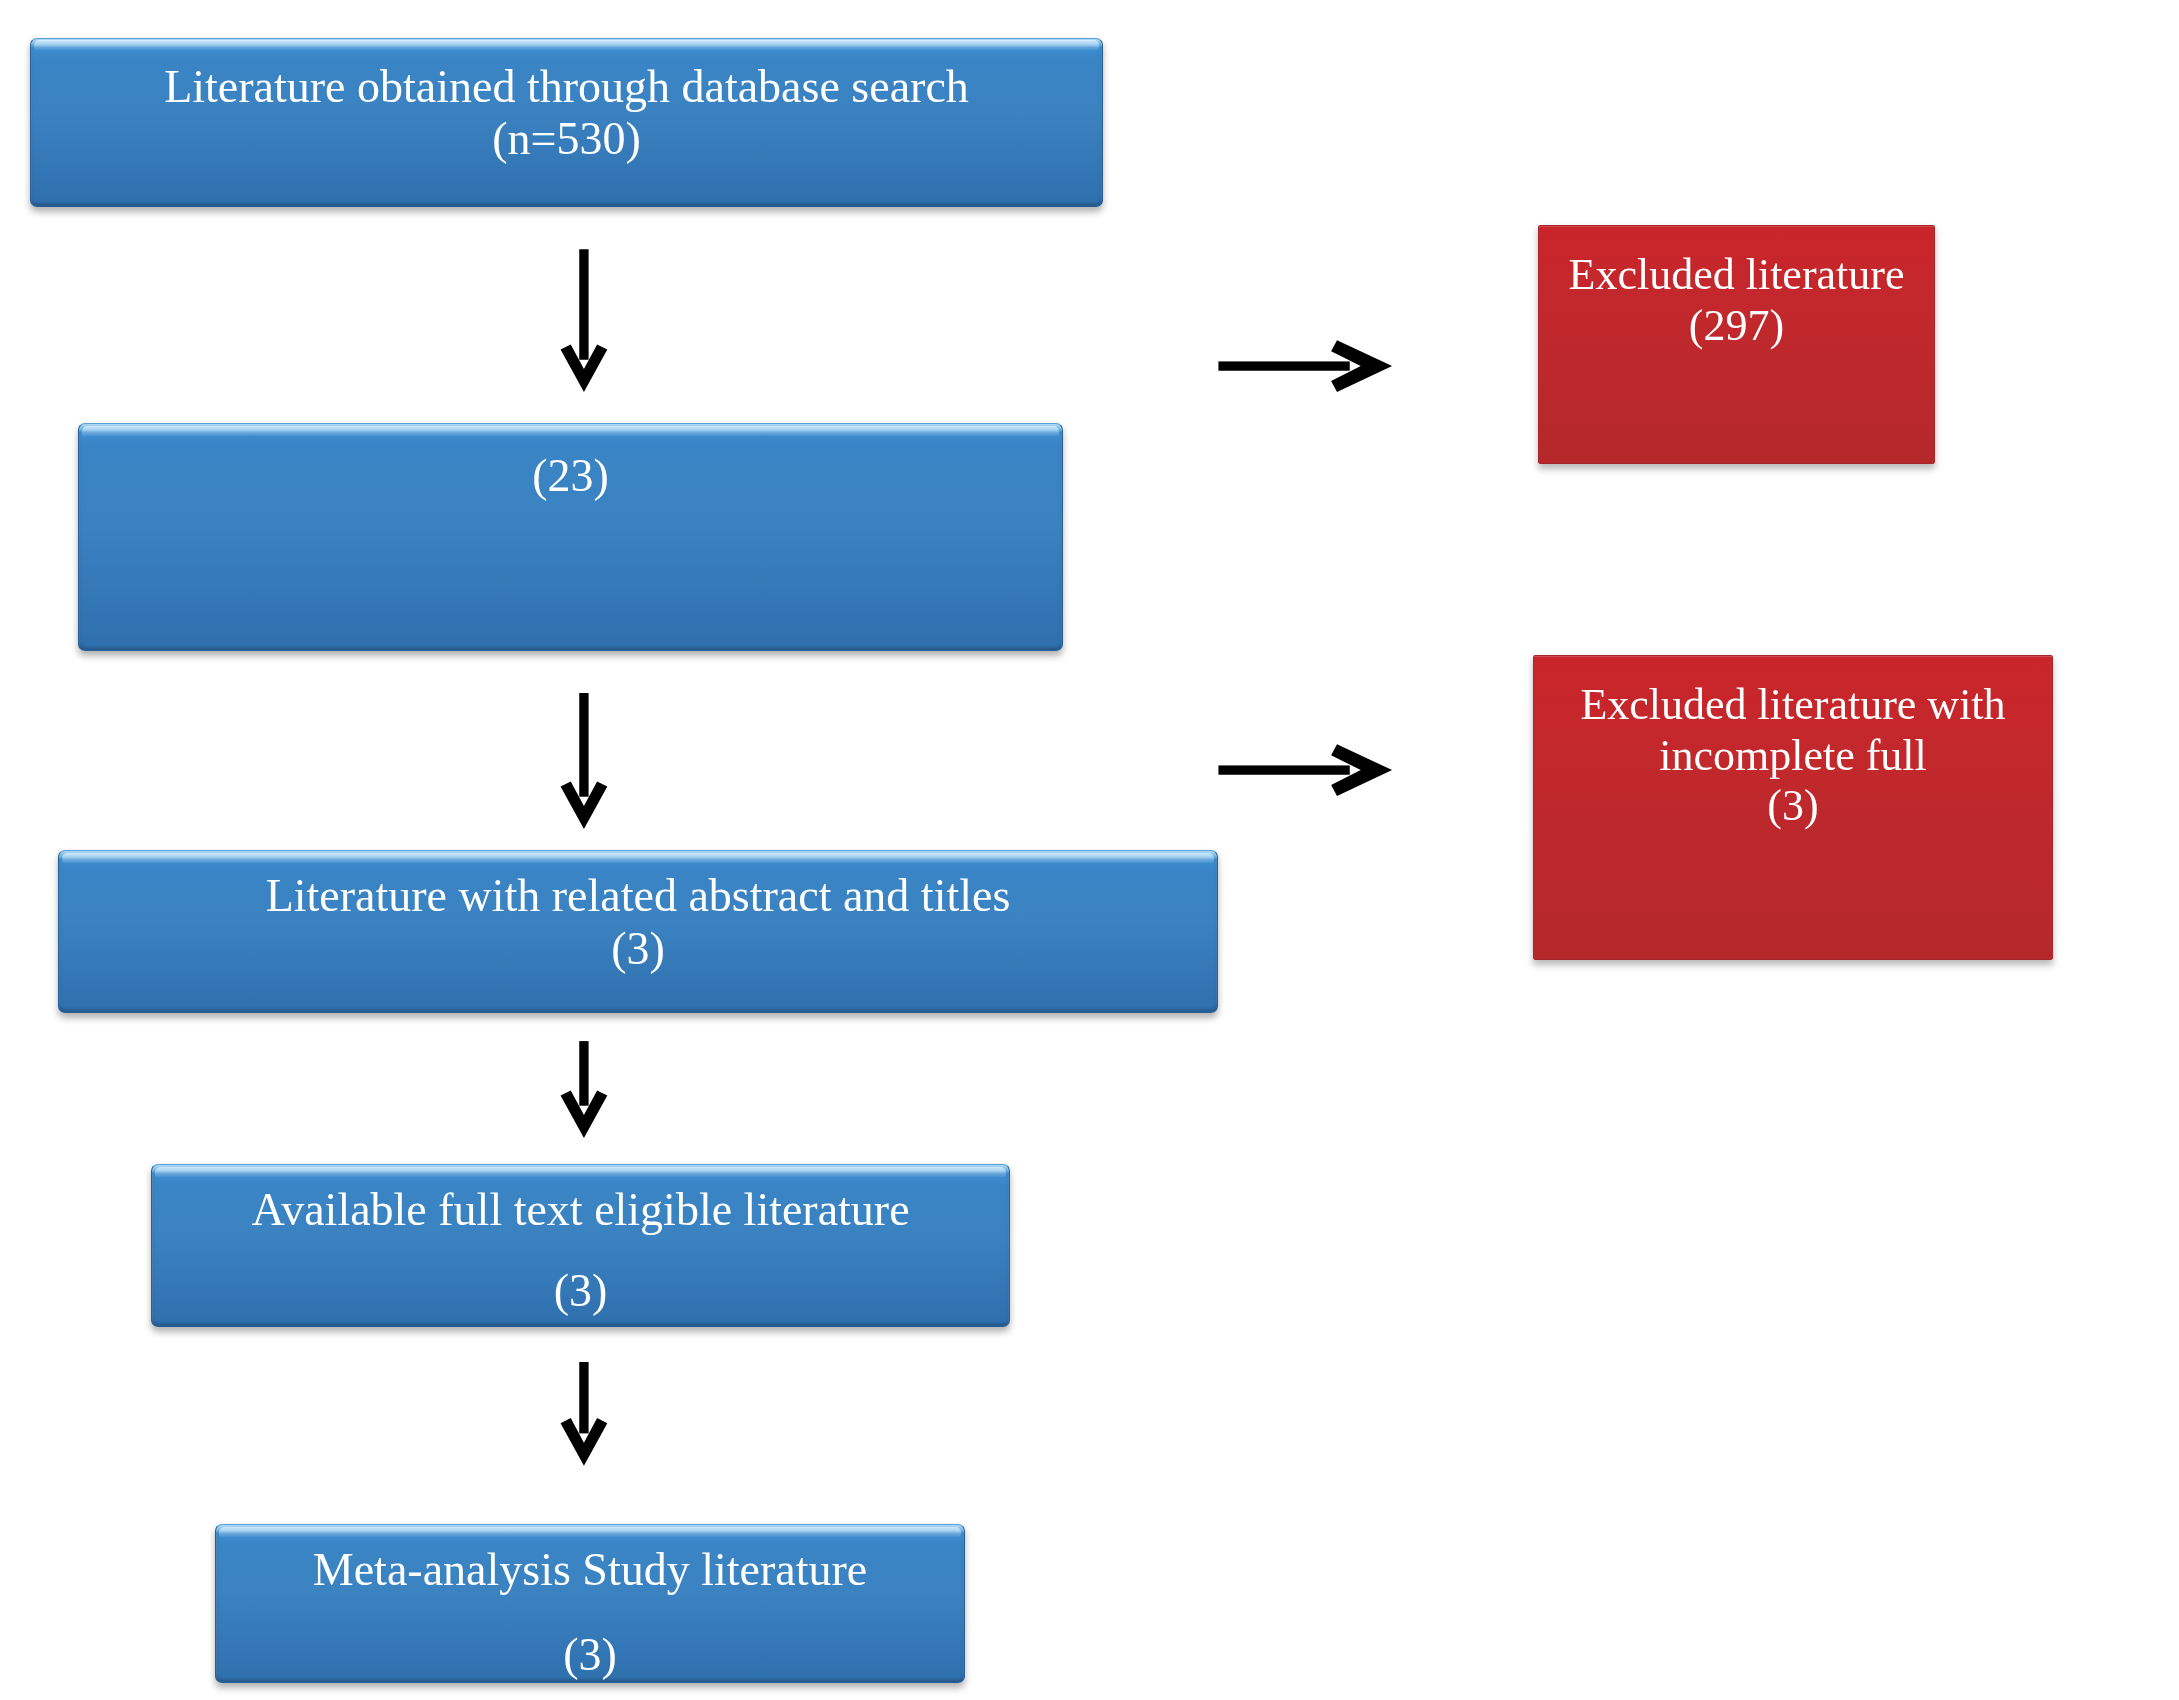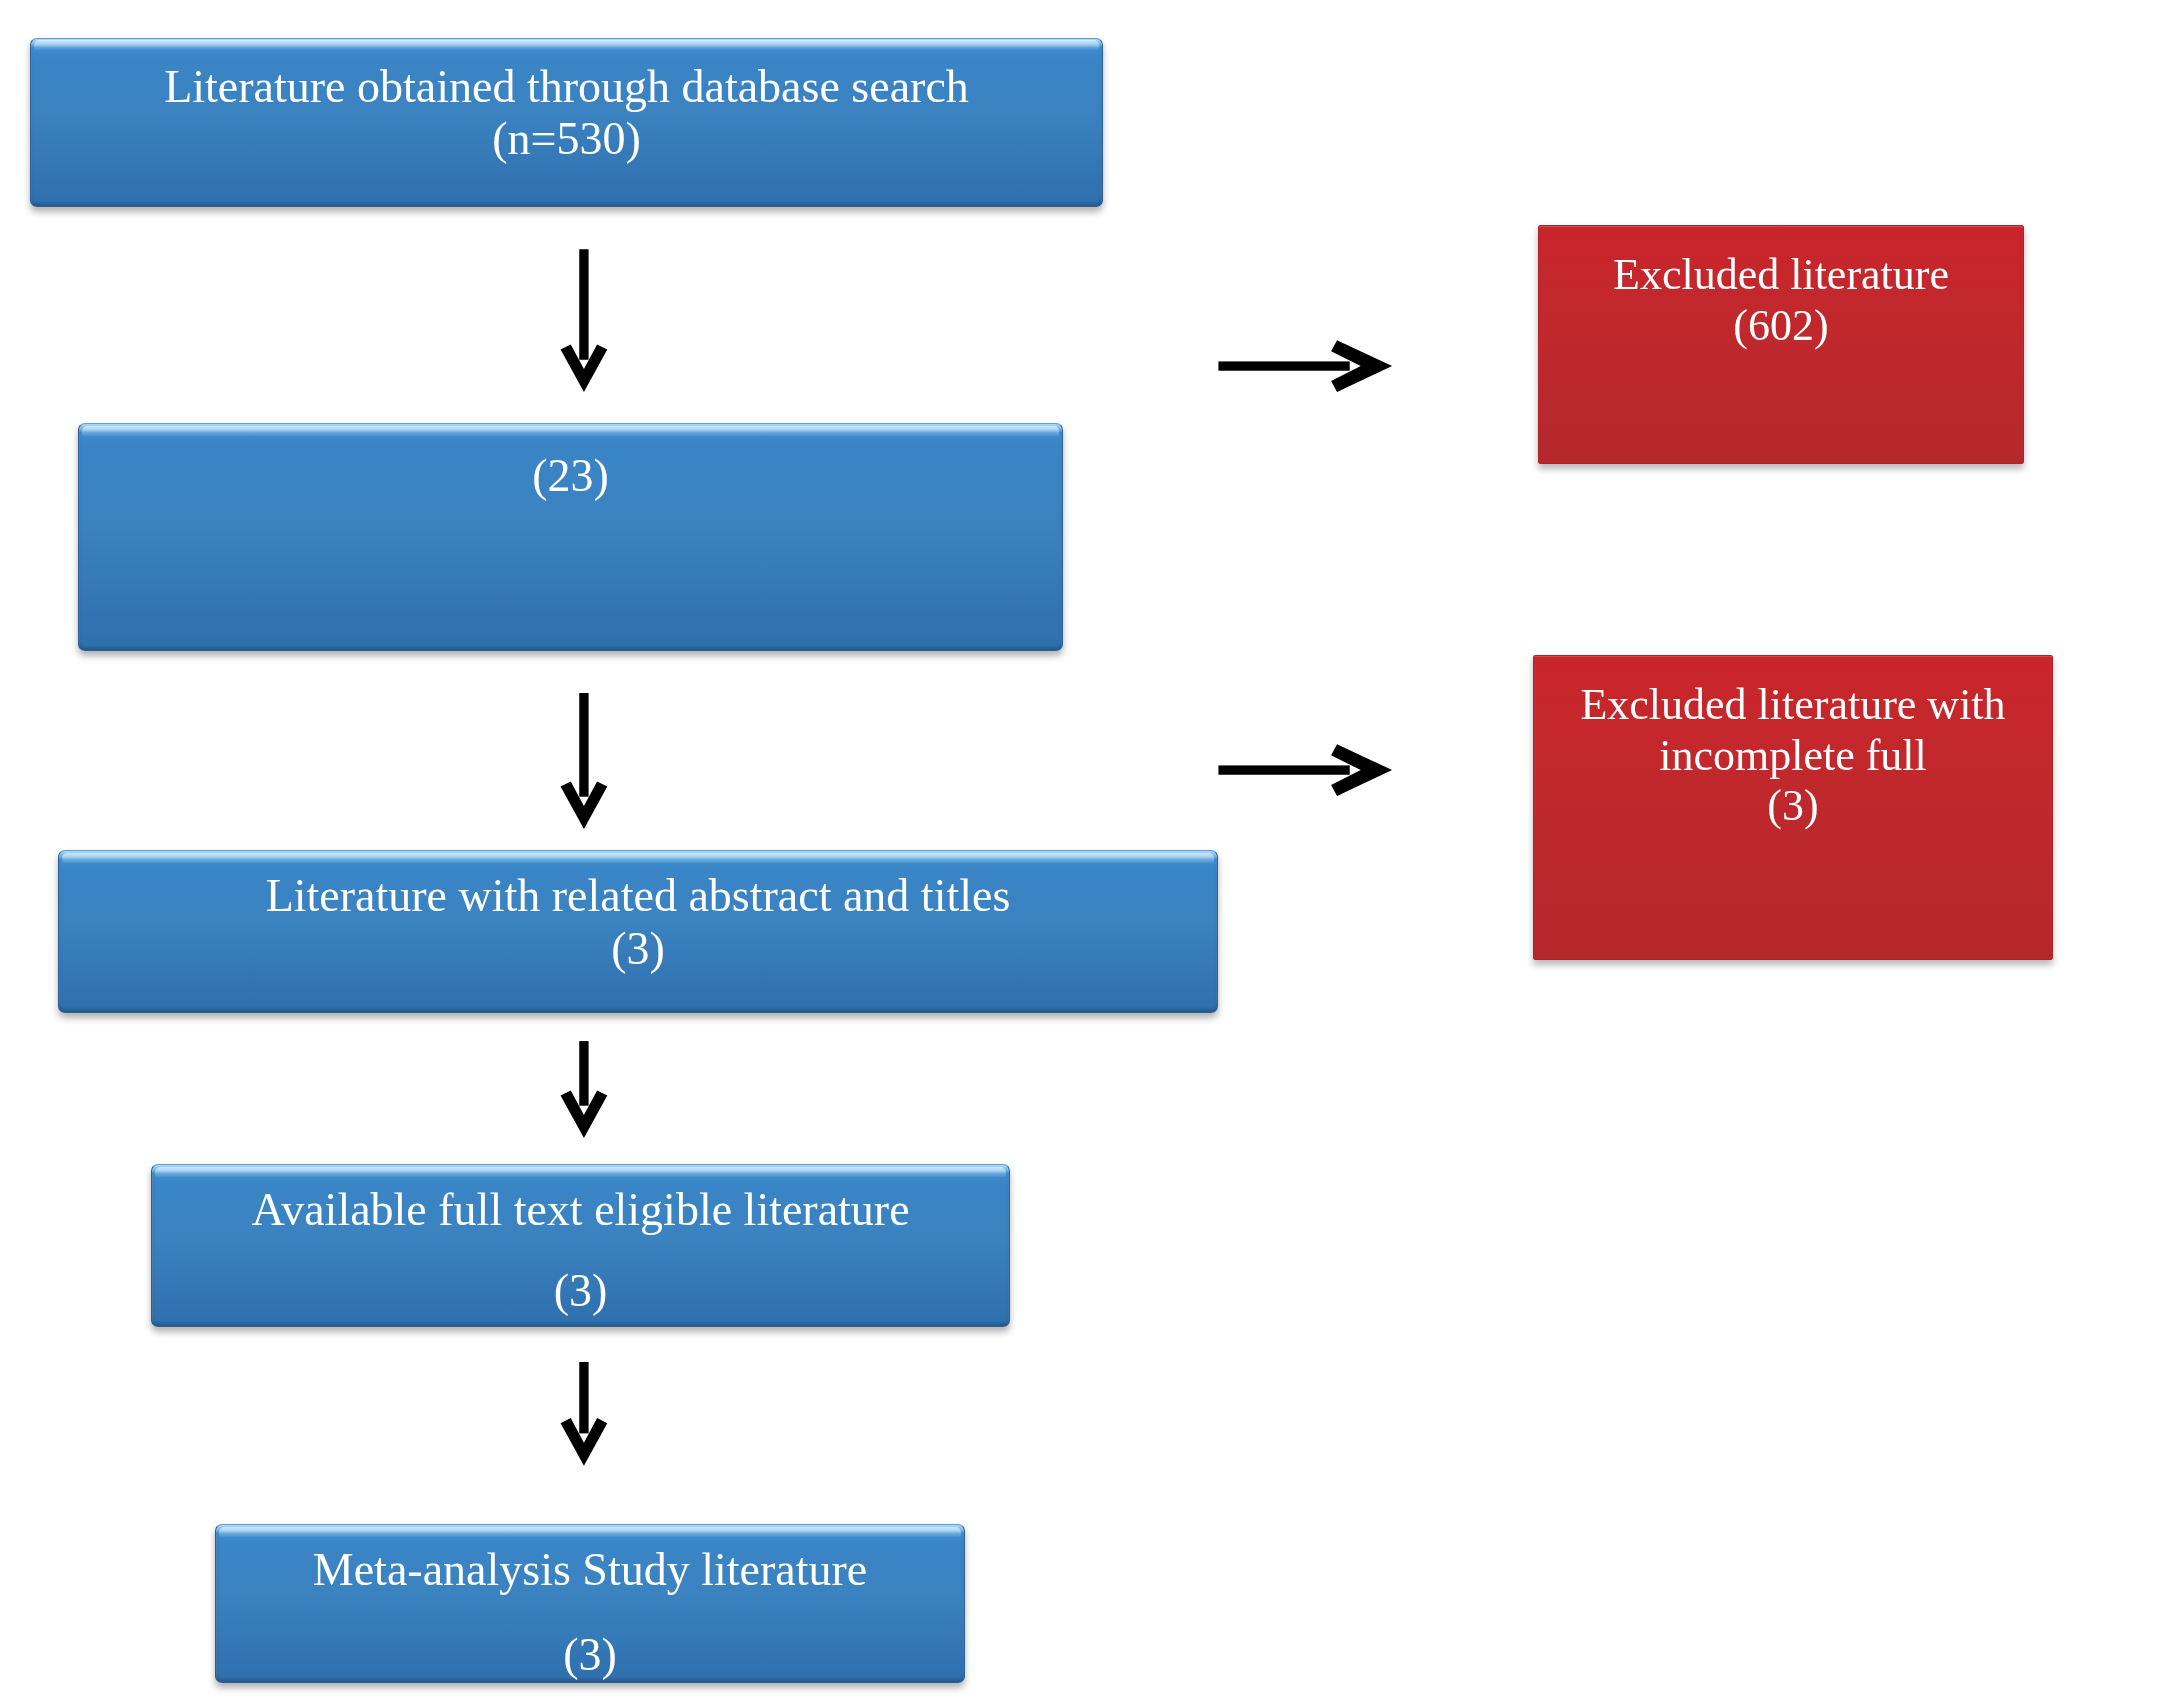--- a/index.html
+++ b/index.html
@@ -100,23 +100,23 @@
   <div class="node blue" style="left:151px; top:1152px; width:859px; height:163px; padding-top:19px; font-size:46px;gap:28px;">
     <span class="node-line">Available full text eligible literature</span>
     <span class="node-line">(3)</span>
   </div>
 
   <div class="node blue" style="left:215px; top:1512px; width:750px; height:159px; padding-top:19px; font-size:46px;justify-content:space-between;">
     <span class="node-line">Meta-analysis Study literature</span>
     <span class="node-line">(3)</span>
   </div>
 
-  <div class="node red" style="left:1538px; top:213px; width:486px; height:239px; padding-top:24px; font-size:44px;">
+  <div class="node red" style="left:1538px; top:213px; width:397px; height:239px; padding-top:24px; font-size:44px;">
     <span class="node-line">Excluded literature</span>
-    <span class="node-line">(602)</span>
+    <span class="node-line">(297)</span>
   </div>
 
   <div class="node red" style="left:1533px; top:643px; width:520px; height:305px; padding-top:24px; font-size:44px;">
     <span class="node-line">Excluded literature with</span>
     <span class="node-line">incomplete full</span>
     <span class="node-line">(3)</span>
   </div>
 
   <div class="arrow" style="left:558px; top:237px;">
     <svg width="51" height="162" viewBox="0 0 60 190">

